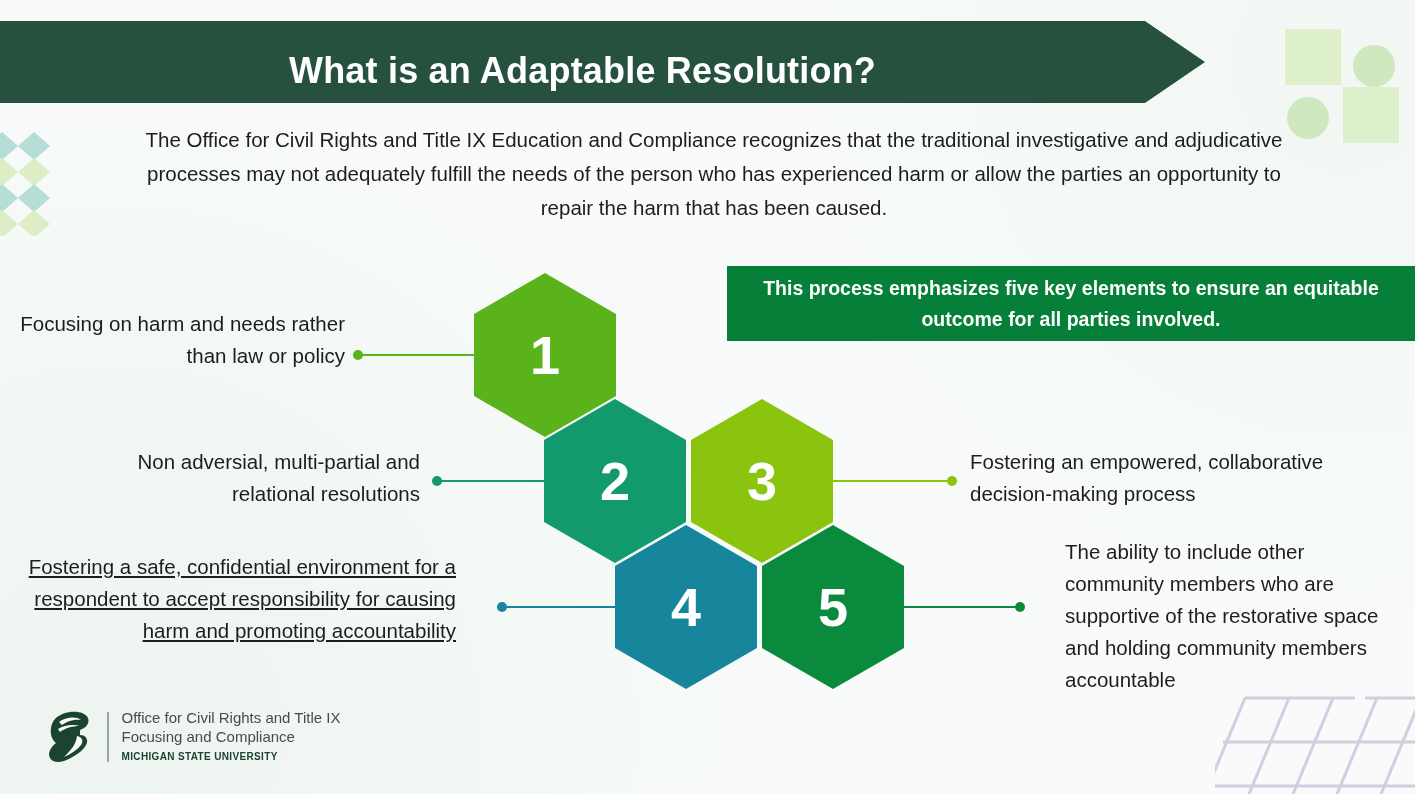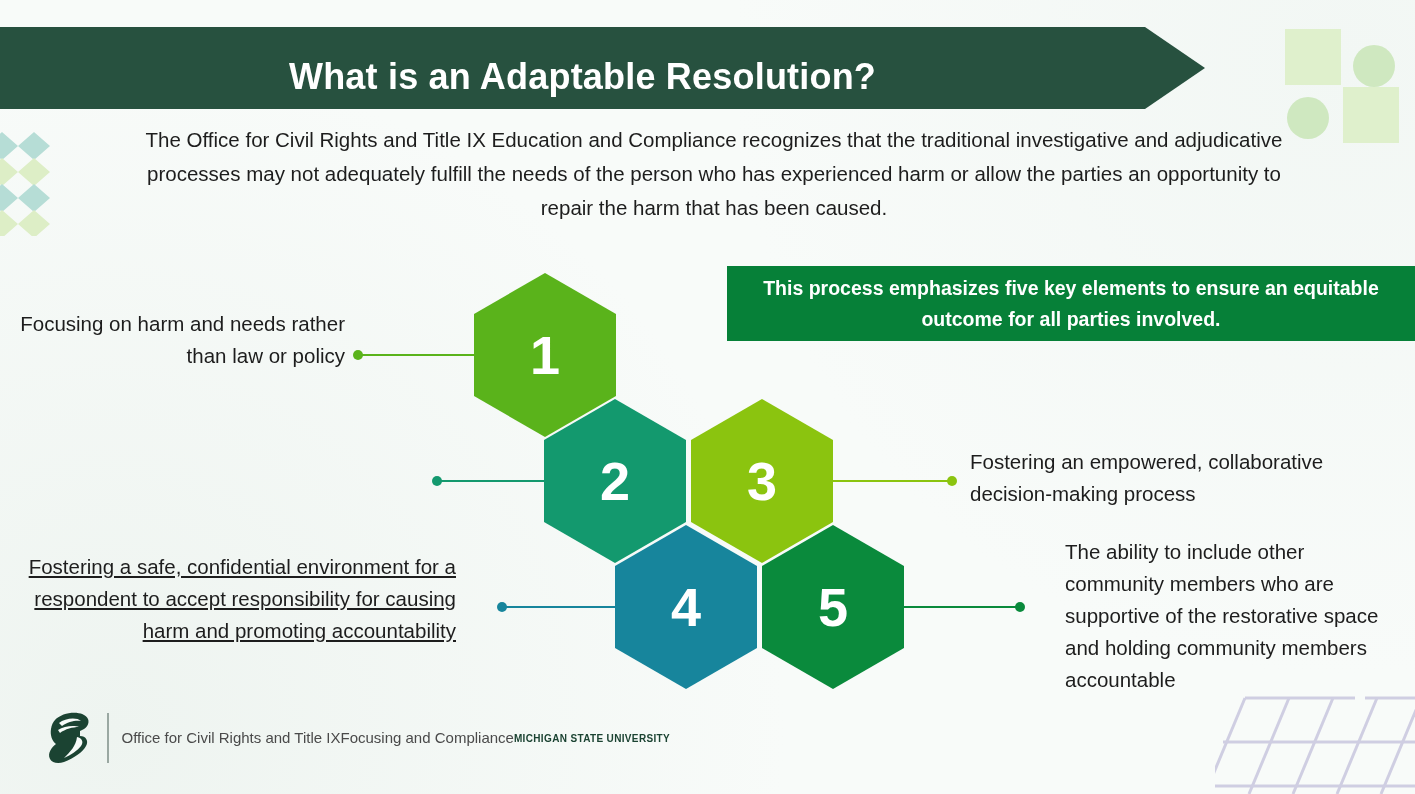--- a/index.html
+++ b/index.html
@@ -24,21 +24,21 @@
   
   .blocks { position:absolute; right:0; top:25px; width:132px; height:130px; }
   .blk-sq { position:absolute; background:#dff0cc; }
   .blk-ci { position:absolute; background:#cfe8c0; border-radius:50%; }
 
   
   .lattice { position:absolute; right:0; bottom:0; width:200px; height:110px; opacity:.85; }
 
   
   .banner {
-    position:absolute; left:0; top:27px; width:1205px; height:100px;
+    position:absolute; left:0; top:21px; width:1205px; height:100px;
     background:#27513f;
     clip-path: polygon(0 0, 1145px 0, 1205px 41px, 1145px 82px, 0 82px);
     display:flex; align-items:center; justify-content:center;
   }
   .banner-title {
     color:#ffffff; font-size:36px; font-weight:bold; letter-spacing:.2px;
     text-align:center; padding-right:40px;
   }
 
   
@@ -68,21 +68,21 @@
 
   
   .lbl { position:absolute; color:#1d1d1d; font-size:20.5px; line-height:32px; }
   .lbl.right { text-align:left; }
   .lbl.left  { text-align:right; }
 
   
   .footer { position:absolute; left:46px; bottom:28px; display:flex; align-items:center; gap:13px; }
   .helmet { width:48px; height:56px; flex:0 0 48px; }
   .divider { width:1.5px; height:50px; background:#9aa8a2; }
-  .ftext { display:flex; flex-direction:row; justify-content:center; }
+  .ftext { display:flex; flex-direction:column; justify-content:center; }
   .ftext .l1, .ftext .l2 { color:#4a4a4a; font-size:15px; line-height:19px; }
   .ftext .l3 { color:#1b4332; font-size:10px; font-weight:bold; letter-spacing:.35px; line-height:19px; margin-top:1px; }
 </style>
 </head>
 <body>
 
 <div class="slide">
 
   <svg class="waves" viewBox="0 0 56 108" preserveAspectRatio="none">
     <path d="M-10,18 L6,4 L22,18 L38,4 L54,18 L38,32 L22,18 L6,32 Z" fill="#b6ddd6"></path>
@@ -156,20 +156,21 @@
     <polygon points="833,525 904,566 904,648 833,689 762,648 762,566" fill="#0a8a3c"></polygon>
   </svg>
 
   <div class="hex-num" style="left:475px; top:325px; height:60px;">1</div>
   <div class="hex-num" style="left:545px; top:451px; height:60px;">2</div>
   <div class="hex-num" style="left:692px; top:451px; height:60px;">3</div>
   <div class="hex-num" style="left:616px; top:577px; height:60px;">4</div>
   <div class="hex-num" style="left:763px; top:577px; height:60px;">5</div>
 
   <div class="lbl left" style="left:20px;  top:308px; width:325px;">Focusing on harm and needs rather than law or policy</div>
+  <div class="lbl left" style="left:75px;  top:446px; width:345px;">Non adversial, multi-partial and relational resolutions</div>
   <div class="lbl right" style="left:970px; top:446px; width:420px;">Fostering an empowered, collaborative decision-making process</div>
   <div class="lbl left" style="left:20px;  top:551px; width:436px;text-decoration:underline;">Fostering a safe, confidential environment for a respondent to accept responsibility for causing harm and promoting accountability</div>
   <div class="lbl right" style="left:1033px; top:536px; width:330px;margin-left:32px;">The ability to include other community members who are supportive of the restorative space and holding community members accountable</div>
 
   <div class="footer">
     <svg class="helmet" viewBox="0 0 48 56">
       <path d="M9,10 C17,1 38,0 42,9 C44,14 40,19 34,21 L34,26 C40,26 43,31 40,36 C37,42 28,48 18,52 C12,54 6,53 4,49 C1,43 6,37 10,34 C6,31 4,25 5,19 C5.6,15 7,12 9,10 Z" fill="#1b4332"></path>
       <path d="M13,13 C19,8 31,7 35,11 C31,10 22,11 16,16 Z" fill="#f8fbf9"></path>
       <path d="M12,20 C18,16 28,15 33,17 C27,17 19,19 14,23 Z" fill="#f8fbf9"></path>
       <path d="M31,27 C36,28 38,32 35,36 C32,40 25,45 18,48 C24,42 30,36 31,27 Z" fill="#f8fbf9"></path>

